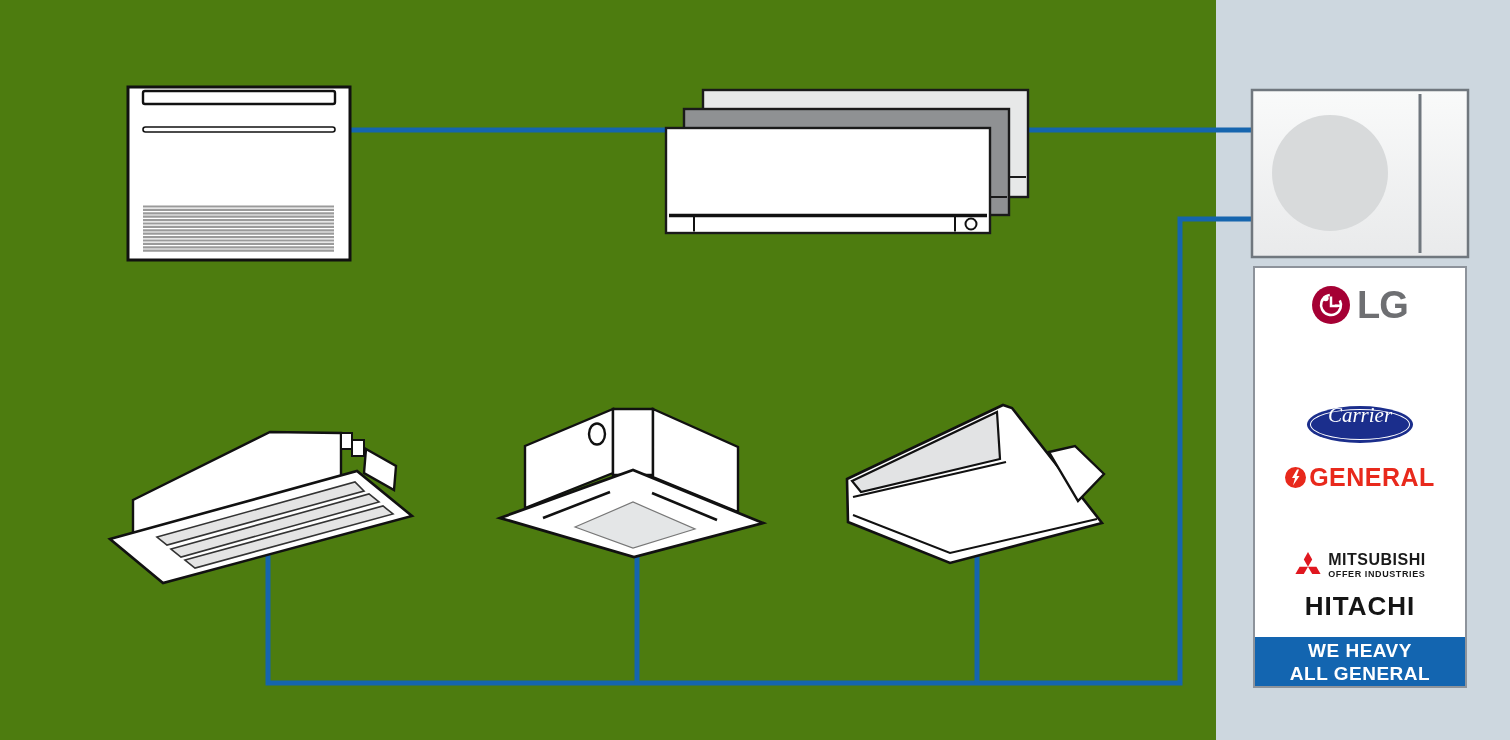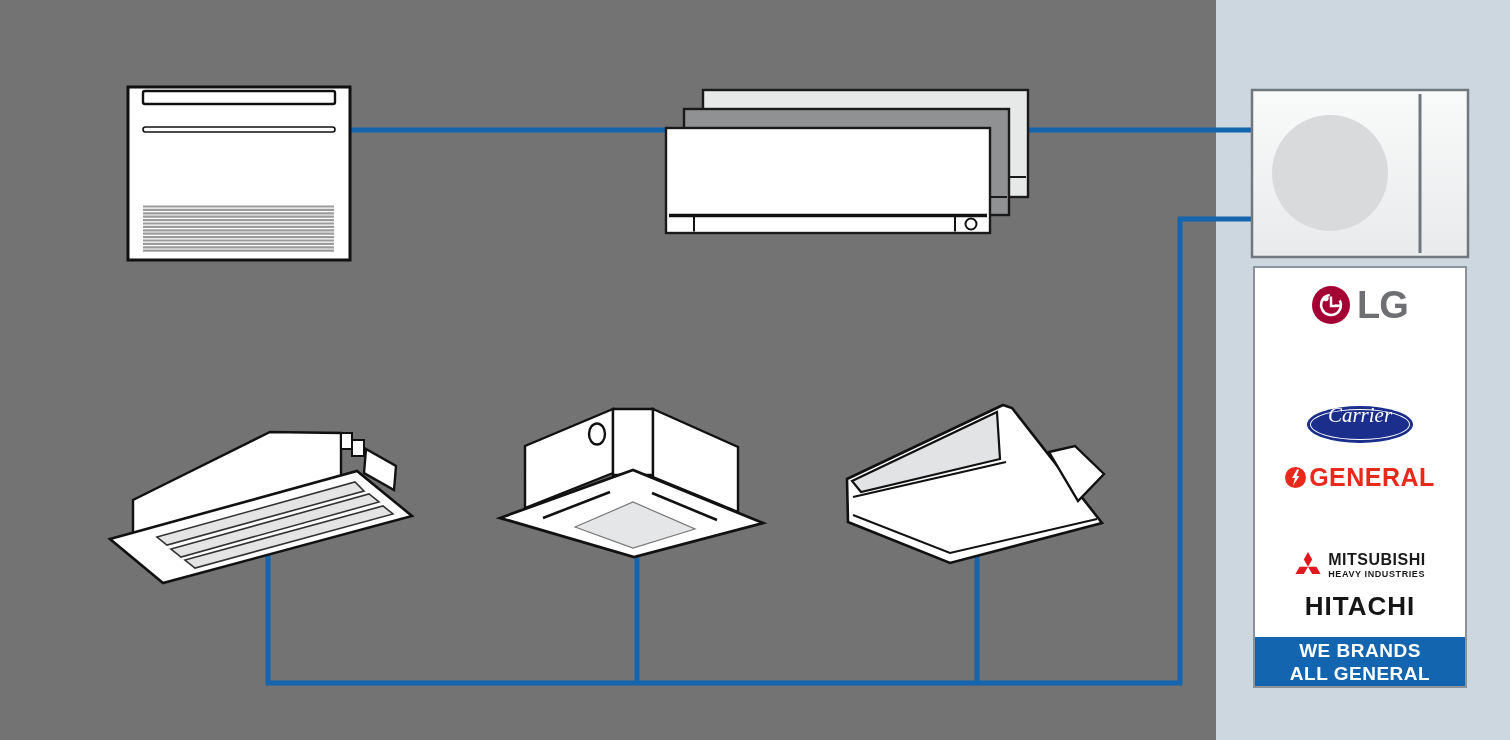--- a/index.html
+++ b/index.html
@@ -1,18 +1,18 @@
 <!DOCTYPE html>
 <html><head>
 <meta charset="utf-8">
 <style>
   html,body{margin:0;padding:0;background:#9aa5ad;}
   .canvas{
     position:relative;width:1510px;height:740px;overflow:hidden;
-    background:#737373;font-family:"Liberation Sans",sans-serif;
+    background:#4d7c0f;font-family:"Liberation Sans",sans-serif;
   }
   .right-band{position:absolute;top:0;right:0;width:294px;height:740px;background:#cdd7df;}
   .art{position:absolute;left:0;top:0;}
   
   .brand-panel{
     position:absolute;left:1253px;top:266px;width:214px;height:422px;
     background:#ffffff;border:2px solid #8d939b;box-sizing:border-box;
   }
   .logo-item{position:absolute;left:0;right:0;display:flex;justify-content:center;align-items:center;}
   .lg-text{font-size:38px;font-weight:bold;color:#6e6f72;letter-spacing:-1px;margin-left:7px;}
@@ -164,27 +164,27 @@
     </div>
 
     <div class="logo-item" style="top:233px;height:32px;margin-top:48px;">
       <svg width="28" height="26" viewBox="0 0 100 92">
         <polygon points="50,0 65,26 50,52 35,26" fill="#e0171f"></polygon>
         <polygon points="50,52 80,52 95,78 65,78" fill="#e0171f"></polygon>
         <polygon points="50,52 35,78 5,78 20,52" fill="#e0171f"></polygon>
       </svg>
       <div class="mhi-col">
         <span class="mhi-line1">MITSUBISHI</span>
-        <span class="mhi-line2">HEAVY INDUSTRIES</span>
+        <span class="mhi-line2">OFFER INDUSTRIES</span>
       </div>
     </div>
 
 
     <div class="logo-item" style="top:324px;height:28px;">
       <span class="hitachi-text">HITACHI</span>
     </div>
 
     <div class="panel-footer">
-      <span class="footer-line">WE BRANDS</span>
+      <span class="footer-line">WE HEAVY</span>
       <span class="footer-line">ALL GENERAL</span>
     </div>
   </div>
 </div>
 
 </body></html>

